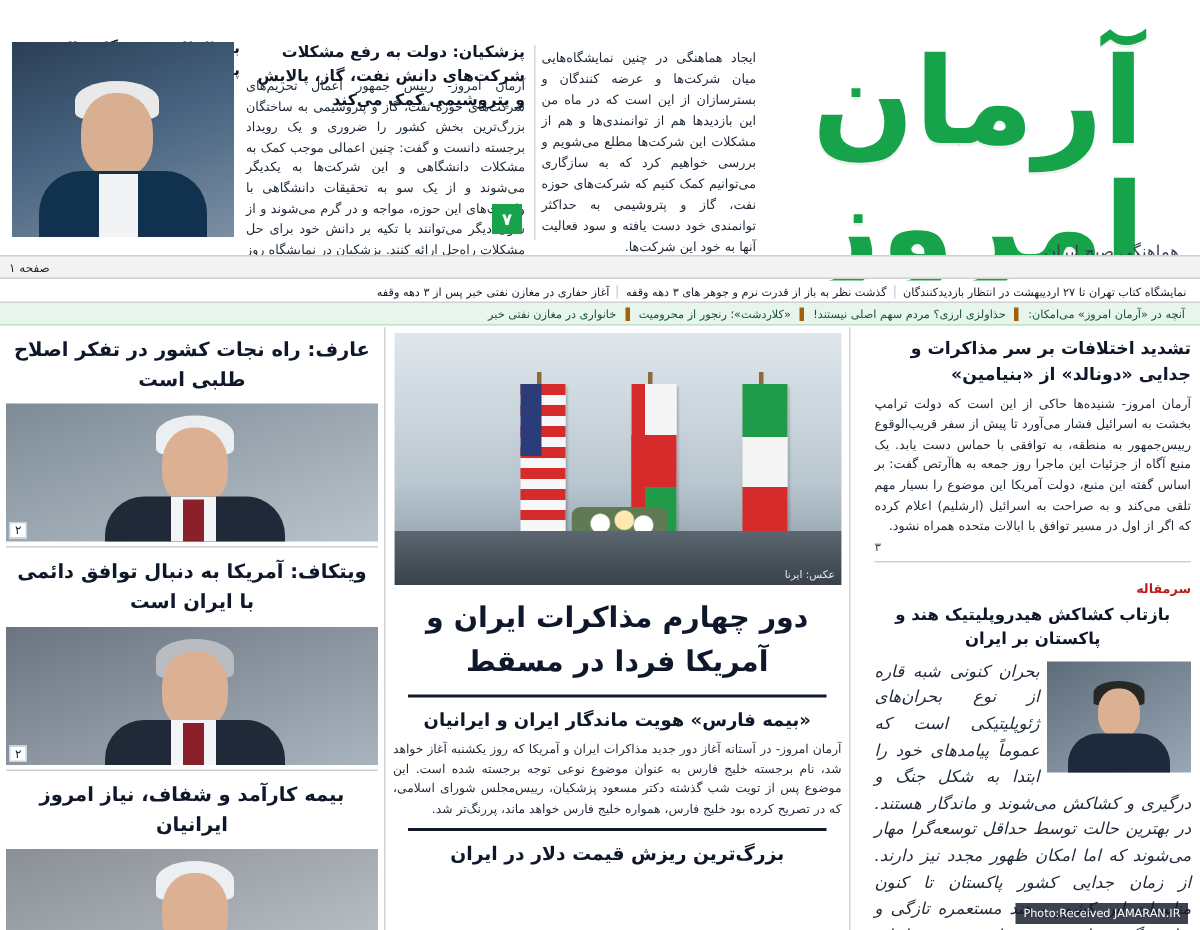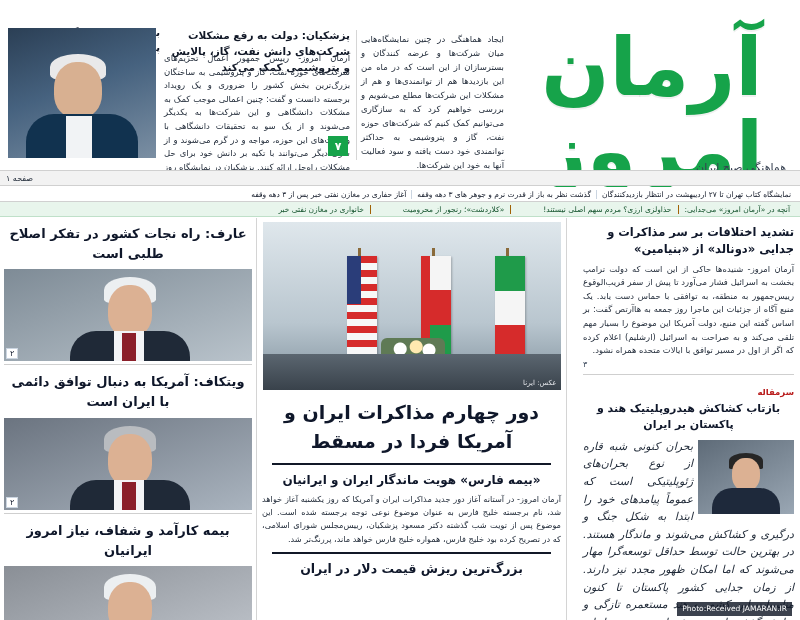--- a/index.html
+++ b/index.html
@@ -158,21 +158,21 @@
   .greenbar {
     position: absolute; top: 202px; right: 0;
     width: 800px; height: 15px;
     background: #e8f5ec;
     border-bottom: 1px solid #bfe0c9;
     display: flex; align-items: center;
     font-size: 7.5px; color: #14532d;
     padding: 0 4px;
   }
   .greenbar .tk { white-space: nowrap; padding: 0 6px; }
-  .greenbar .tk + .tk { border-right: 1px solid #a16207; margin-left: 26px; }
+  .greenbar .tk + .tk { border-right: 3px solid #a16207; }
 
   
   .main {
     position: absolute; top: 218px; right: 0;
     width: 800px; height: 402px;
   }
   .col-right {
     position: absolute; top: 0; right: 0;
     width: 234px; height: 402px;
     padding: 4px 6px 0 16px;
@@ -353,21 +353,21 @@
     <span class="seg">صفحه ۱</span>
   </div>
 
   <div class="ticker">
     <span class="tk">نمایشگاه کتاب تهران تا ۲۷ اردیبهشت در انتظار بازدیدکنندگان</span>
     <span class="tk">گذشت نظر به باز از قدرت نرم و جوهر های ۳ دهه وقفه</span>
     <span class="tk">آغاز حفاری در مغازن نفتی خبر پس از ۳ دهه وقفه</span>
   </div>
 
   <div class="greenbar">
-    <span class="tk">آنچه در «آرمان امروز» می‌جدایی:</span>
+    <span class="tk">آنچه در «آرمان امروز» می‌امکان:</span>
     <span class="tk">حذاولزی ارزی؟ مردم سهم اصلی نیستند!</span>
     <span class="tk">«کلاردشت»؛ رنجور از محرومیت</span>
     <span class="tk">خانواری در مغازن نفتی خبر</span>
   </div>
 
   <div class="main">
 
     <div class="col-right">
       <div class="lead-headline">تشدید اختلافات بر سر مذاکرات و جدایی «دونالد» از «بنیامین»</div>
       <div class="lead-body">آرمان امروز- شنیده‌ها حاکی از این است که دولت ترامپ بخشت به اسرائیل فشار می‌آورد تا پیش از سفر قریب‌الوقوع رییس‌جمهور به منطقه، به توافقی با حماس دست یابد. یک منبع آگاه از جزئیات این ماجرا روز جمعه به هاآرتص گفت: بر اساس گفته این منبع، دولت آمریکا این موضوع را بسیار مهم تلقی می‌کند و به صراحت به اسرائیل (ارشلیم) اعلام کرده که اگر از اول در مسیر توافق با ایالات متحده همراه نشود.</div>

